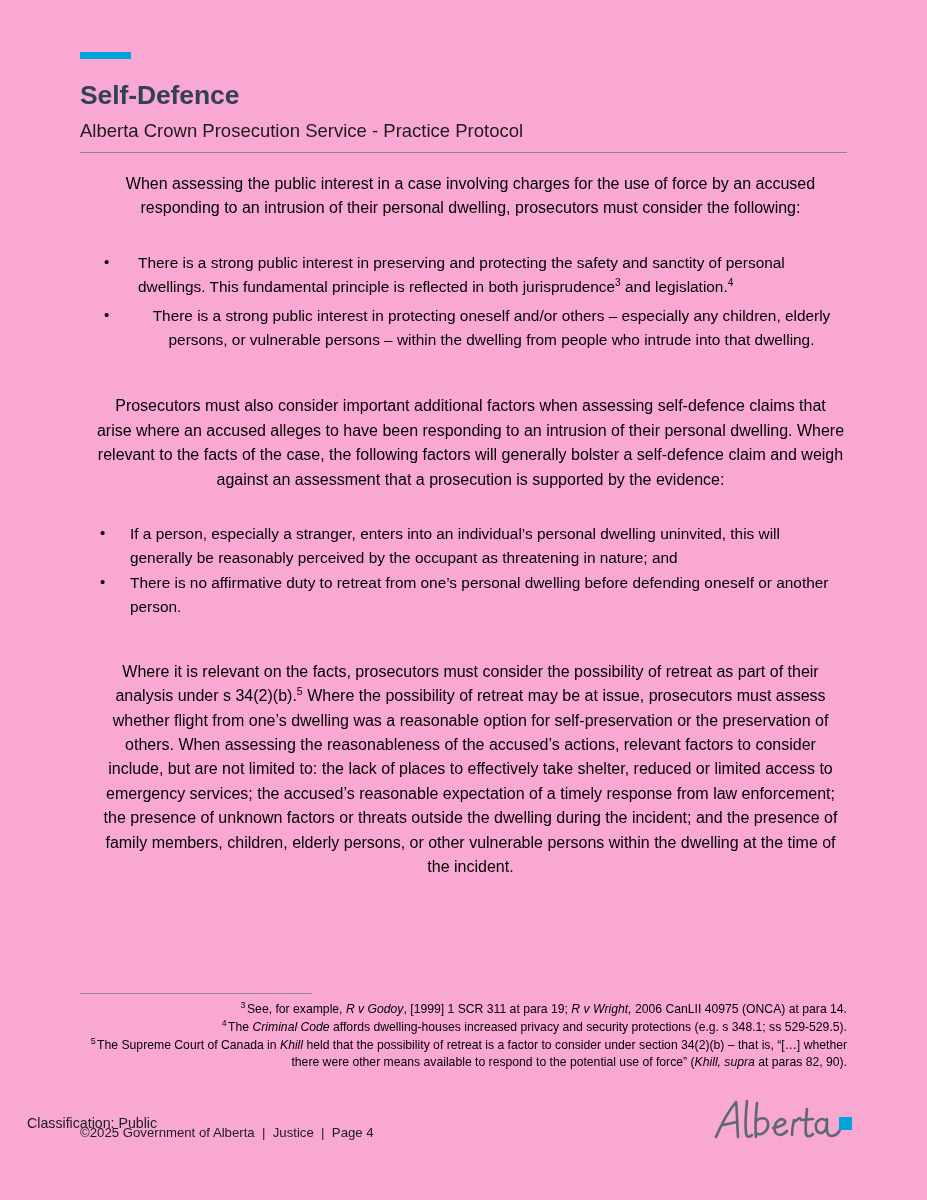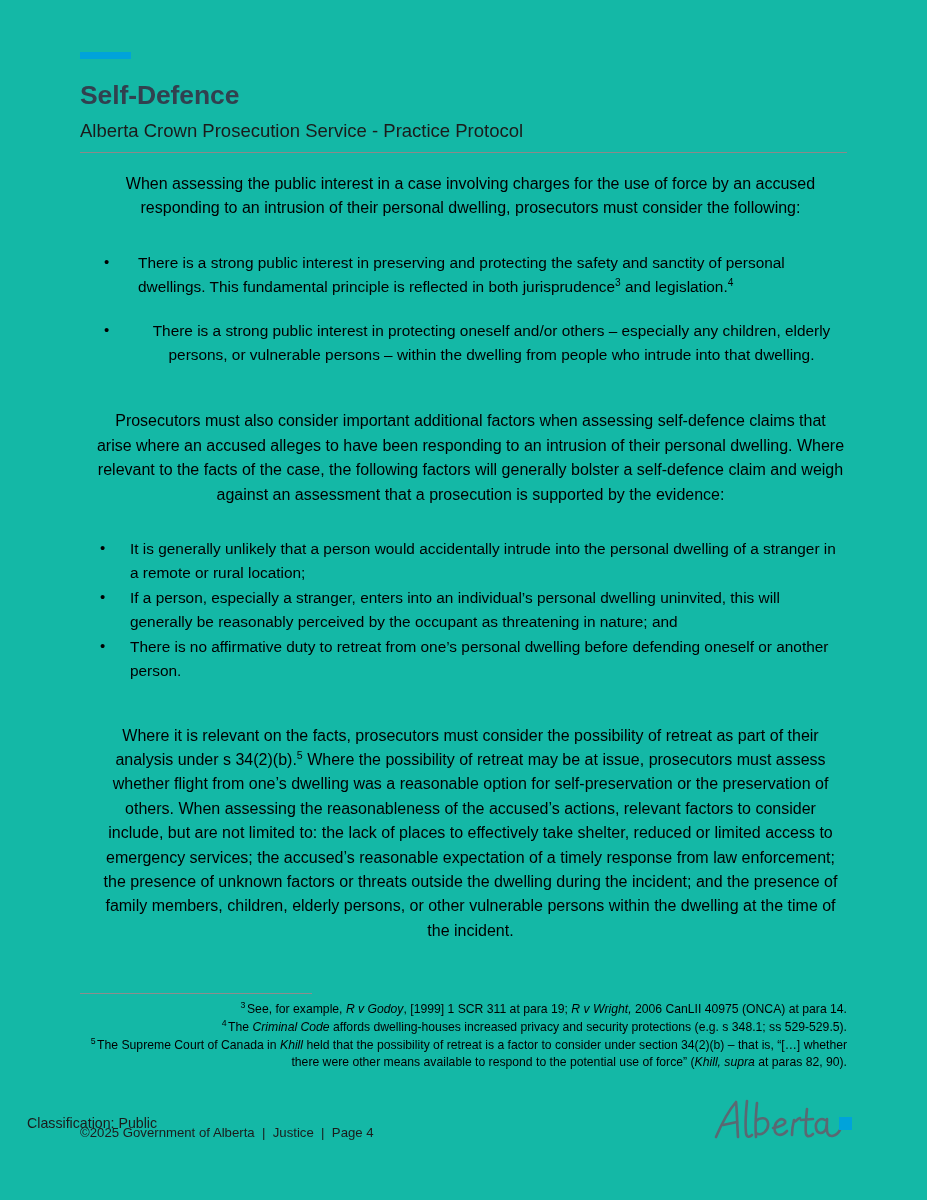--- a/index.html
+++ b/index.html
@@ -14,21 +14,21 @@
     font-family: "Liberation Sans", sans-serif;
     color: #000000;
     overflow: hidden;
   }
 
   .page {
     position: absolute;
     left: 0; top: 0;
     width: 927px;
     height: 1200px;
-    background: #14b8a6;
+    background: #f9a8d4;
   }
 
   
   .header {
     position: absolute;
     left: 80px;
     top: 52px;
     width: 767px;
   }
   .accent-bar {
@@ -88,21 +88,21 @@
   }
   ul.bullets li::before {
     content: "\2022";
     position: absolute;
     left: 24px;
     top: -1px;
     font-size: 15px;
     line-height: 24.4px;
     color: #000;
   }
-  ul.bullets.spaced li { margin-bottom: 19px; }
+  ul.bullets.spaced li { margin-bottom: 4px; }
   ul.bullets.spaced li:last-child { margin-bottom: 16px; text-align: center; }
 
   ul.bullets.compact li { padding-left: 50px; margin-bottom: 0; }
   ul.bullets.compact li::before { left: 20px; }
 
   .sp-14 { height: 14px; }
   .sp-26 { height: 26px; }
 
   sup {
     font-size: 0.66em;
@@ -190,21 +190,20 @@
       <li><span>There is a strong public interest in protecting oneself and/or others – especially any children, elderly persons, or vulnerable persons – within the dwelling from people who intrude into that dwelling.</span></li>
     </ul>
 
     <div class="sp-26"></div>
 
     <p class="para">Prosecutors must also consider important additional factors when assessing self-defence claims that arise where an accused alleges to have been responding to an intrusion of their personal dwelling. Where relevant to the facts of the case, the following factors will generally bolster a self-defence claim and weigh against an assessment that a prosecution is supported by the evidence:</p>
 
     <div class="sp-14"></div>
 
     <ul class="bullets compact">
-      <li>It is generally unlikely that a person would accidentally intrude into the personal dwelling of a stranger in a remote or rural location;</li>
       <li>If a person, especially a stranger, enters into an individual’s personal dwelling uninvited, this will generally be reasonably perceived by the occupant as threatening in nature; and</li>
       <li>There is no affirmative duty to retreat from one’s personal dwelling before defending oneself or another person.</li>
     </ul>
 
     <div class="sp-26"></div>
 
     <p class="para tight"><span>Where it is relevant on the facts, prosecutors must consider the possibility of retreat as part of their analysis under s 34(2)(b).</span><sup>5</sup><span> Where the possibility of retreat may be at issue, prosecutors must assess whether flight from one’s dwelling was a reasonable option for self-preservation or the preservation of others. When assessing the reasonableness of the accused’s actions, relevant factors to consider include, but are not limited to: the lack of places to effectively take shelter, reduced or limited access to emergency services; the accused’s reasonable expectation of a timely response from law enforcement; the presence of unknown factors or threats outside the dwelling during the incident; and the presence of family members, children, elderly persons, or other vulnerable persons within the dwelling at the time of the incident.</span></p>
   </div>
 
   <div class="footnotes">

